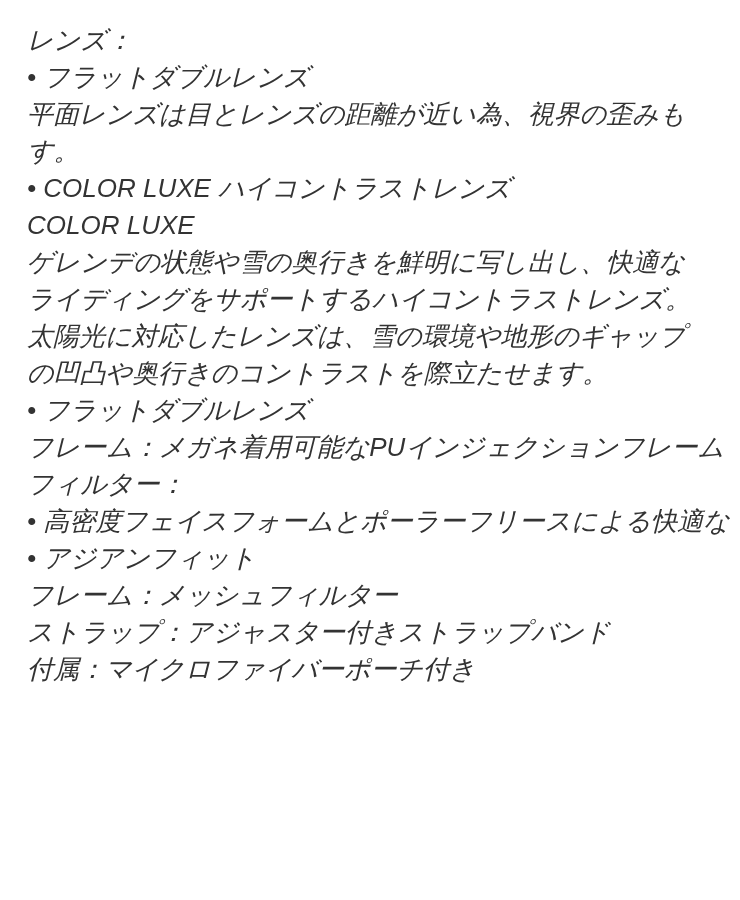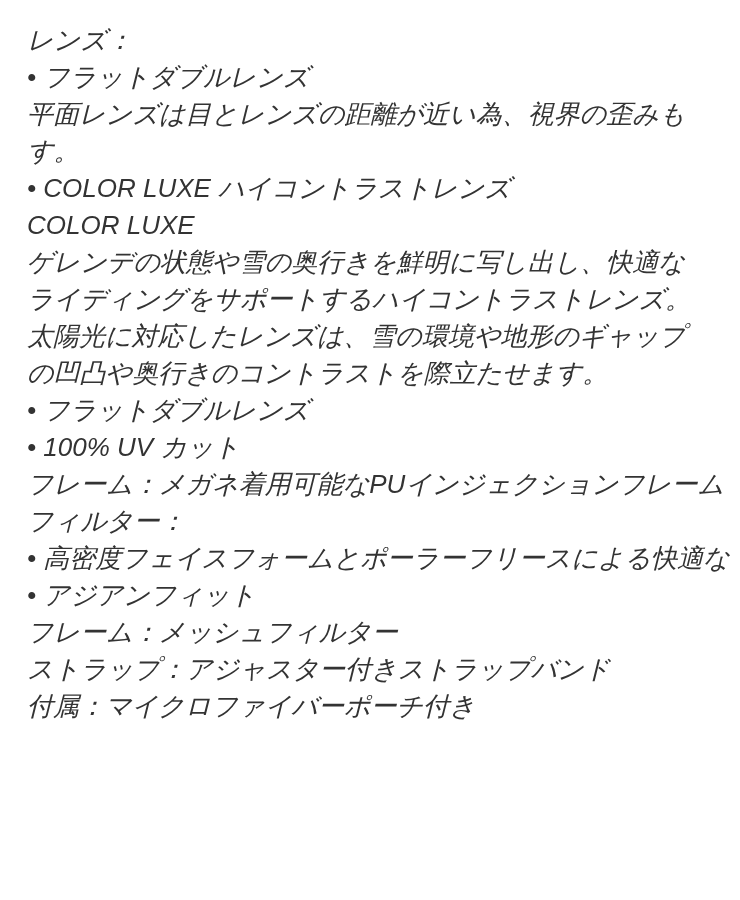--- a/index.html
+++ b/index.html
@@ -34,21 +34,20 @@
       <div class="text-line">• フラットダブルレンズ</div>
       <div class="text-line">平面レンズは目とレンズの距離が近い為、視界の歪みも</div>
       <div class="text-line">す。</div>
       <div class="text-line">• COLOR LUXE ハイコントラストレンズ</div>
       <div class="text-line">COLOR LUXE</div>
       <div class="text-line">ゲレンデの状態や雪の奥行きを鮮明に写し出し、快適な</div>
       <div class="text-line">ライディングをサポートするハイコントラストレンズ。</div>
       <div class="text-line">太陽光に対応したレンズは、雪の環境や地形のギャップ</div>
       <div class="text-line">の凹凸や奥行きのコントラストを際立たせます。</div>
       <div class="text-line">• フラットダブルレンズ</div>
-      <div class="text-line">• 100% UV カット</div>
       <div class="text-line">フレーム：メガネ着用可能なPUインジェクションフレーム</div>
       <div class="text-line">フィルター：</div>
       <div class="text-line">• 高密度フェイスフォームとポーラーフリースによる快適な</div>
       <div class="text-line">• アジアンフィット</div>
       <div class="text-line">フレーム：メッシュフィルター</div>
       <div class="text-line">ストラップ：アジャスター付きストラップバンド</div>
       <div class="text-line">付属：マイクロファイバーポーチ付き</div>
     </div>
 </main>
 

